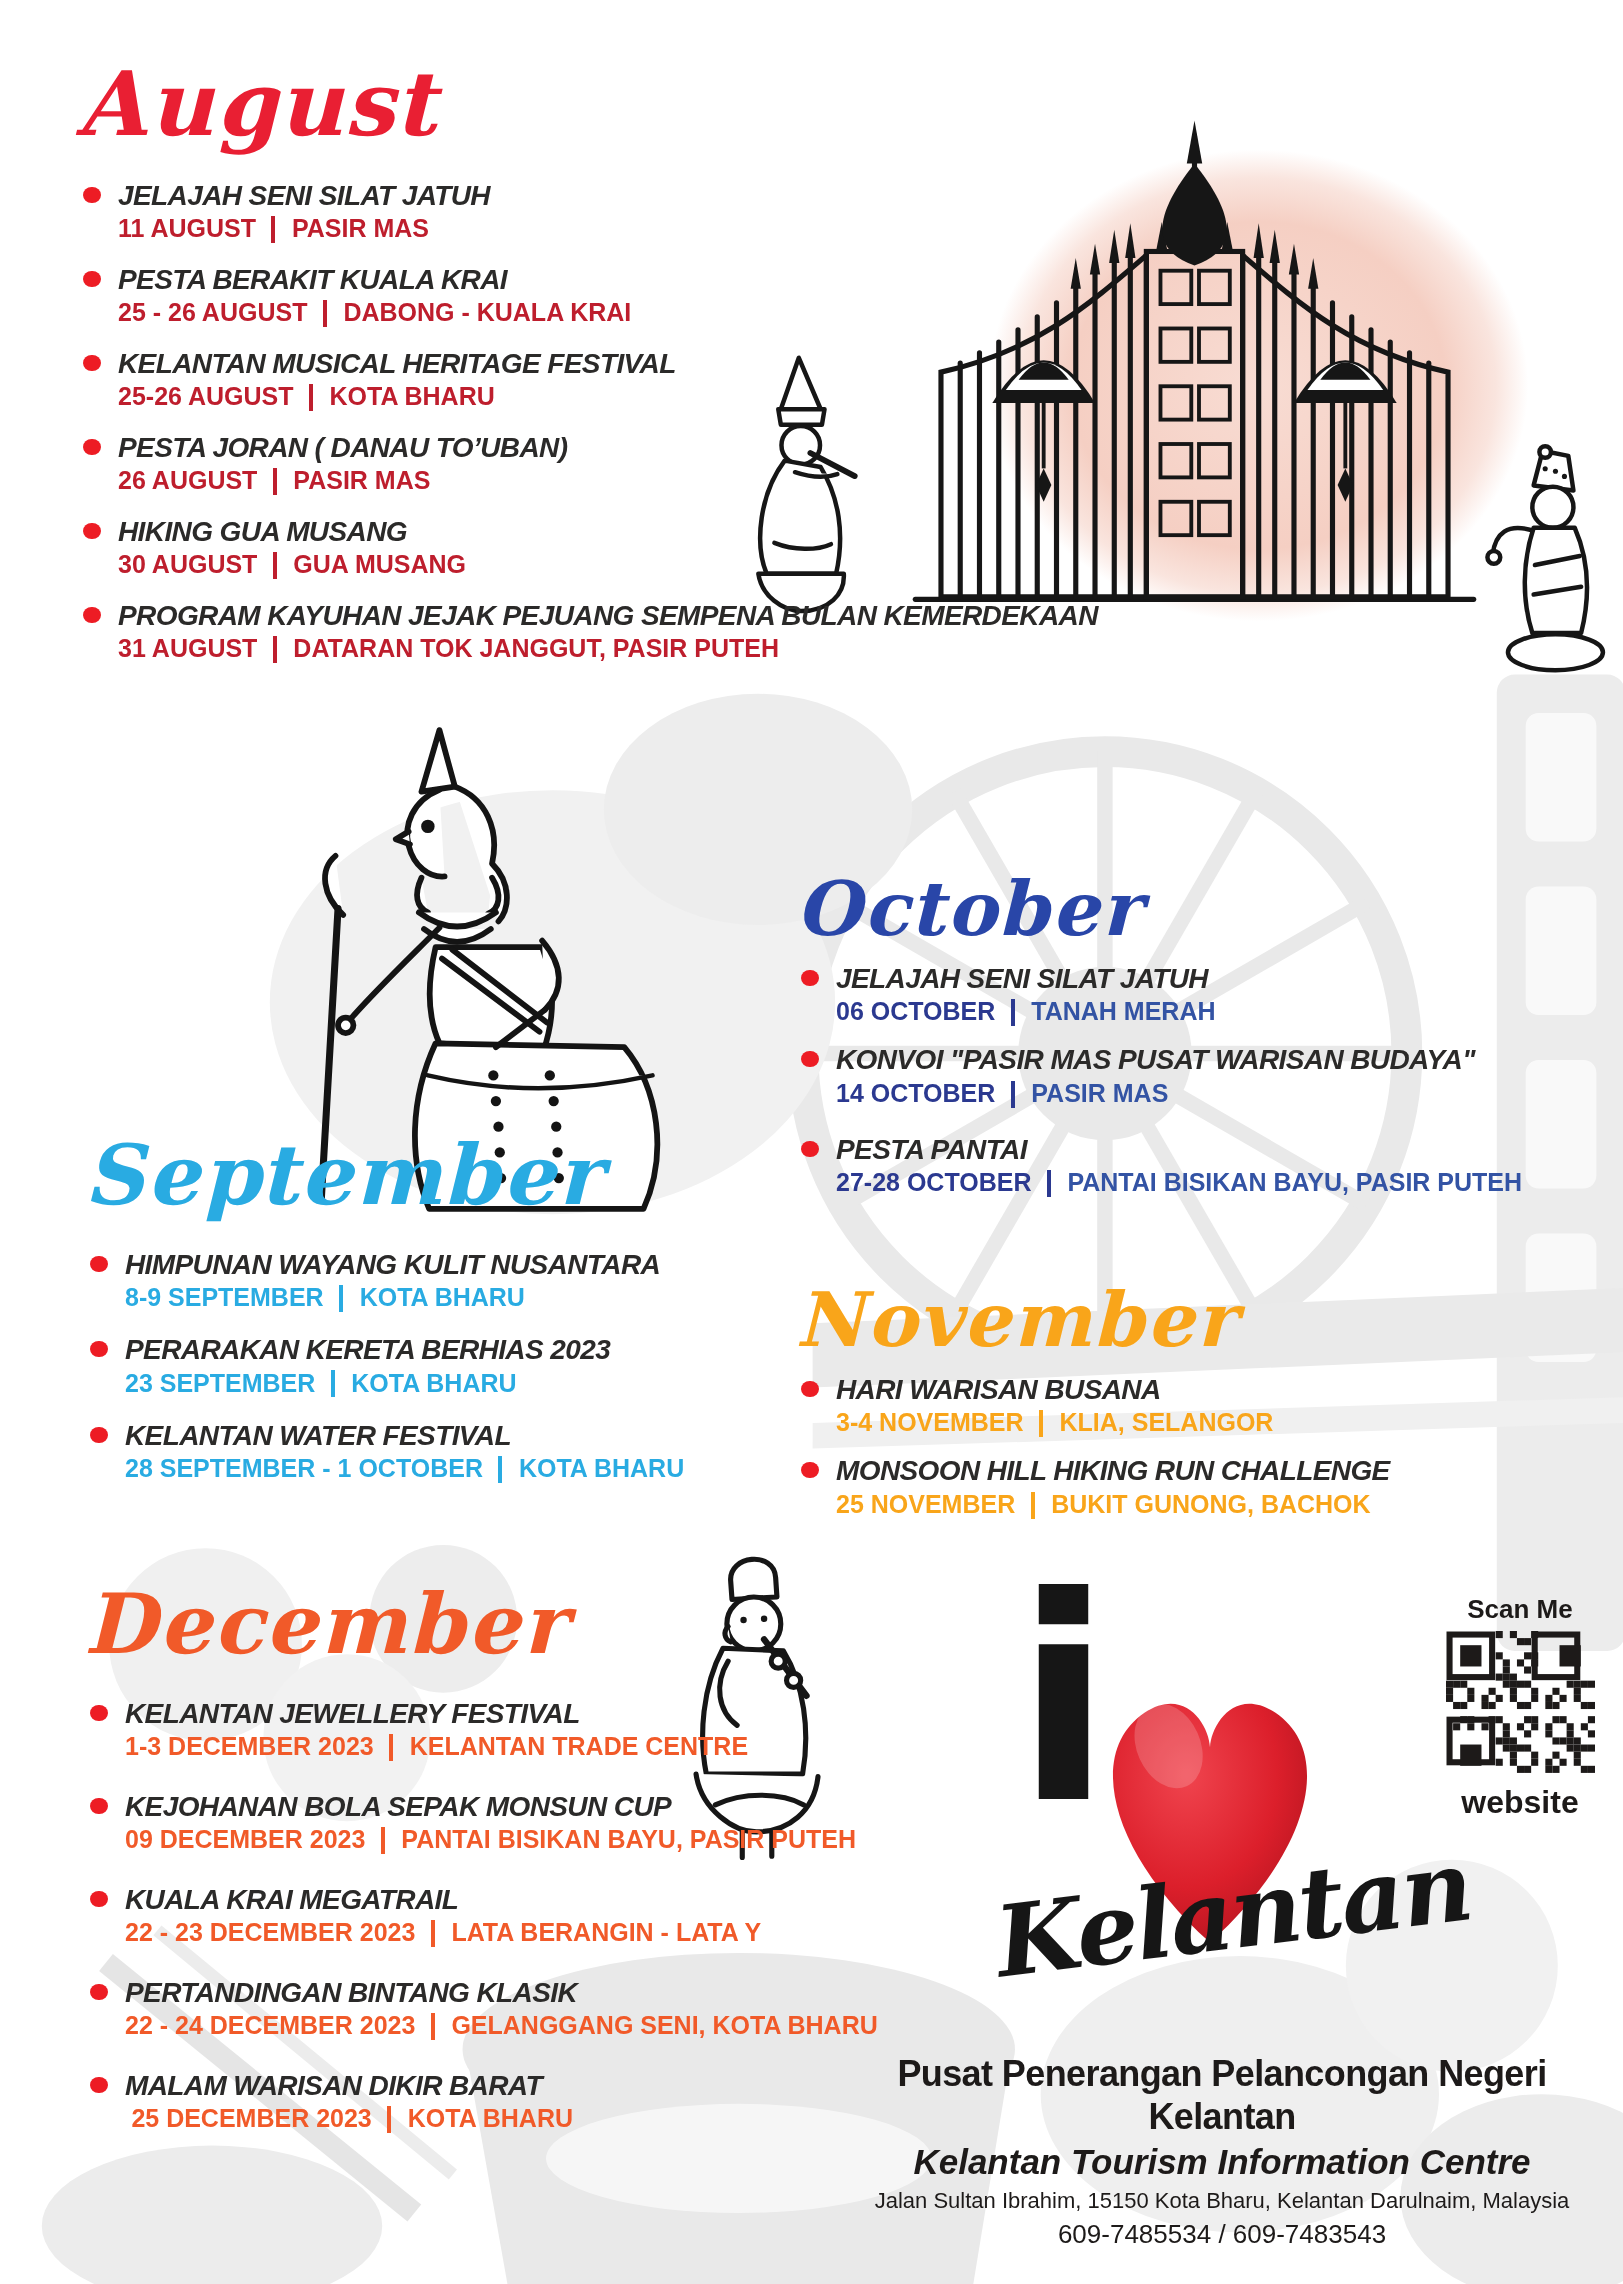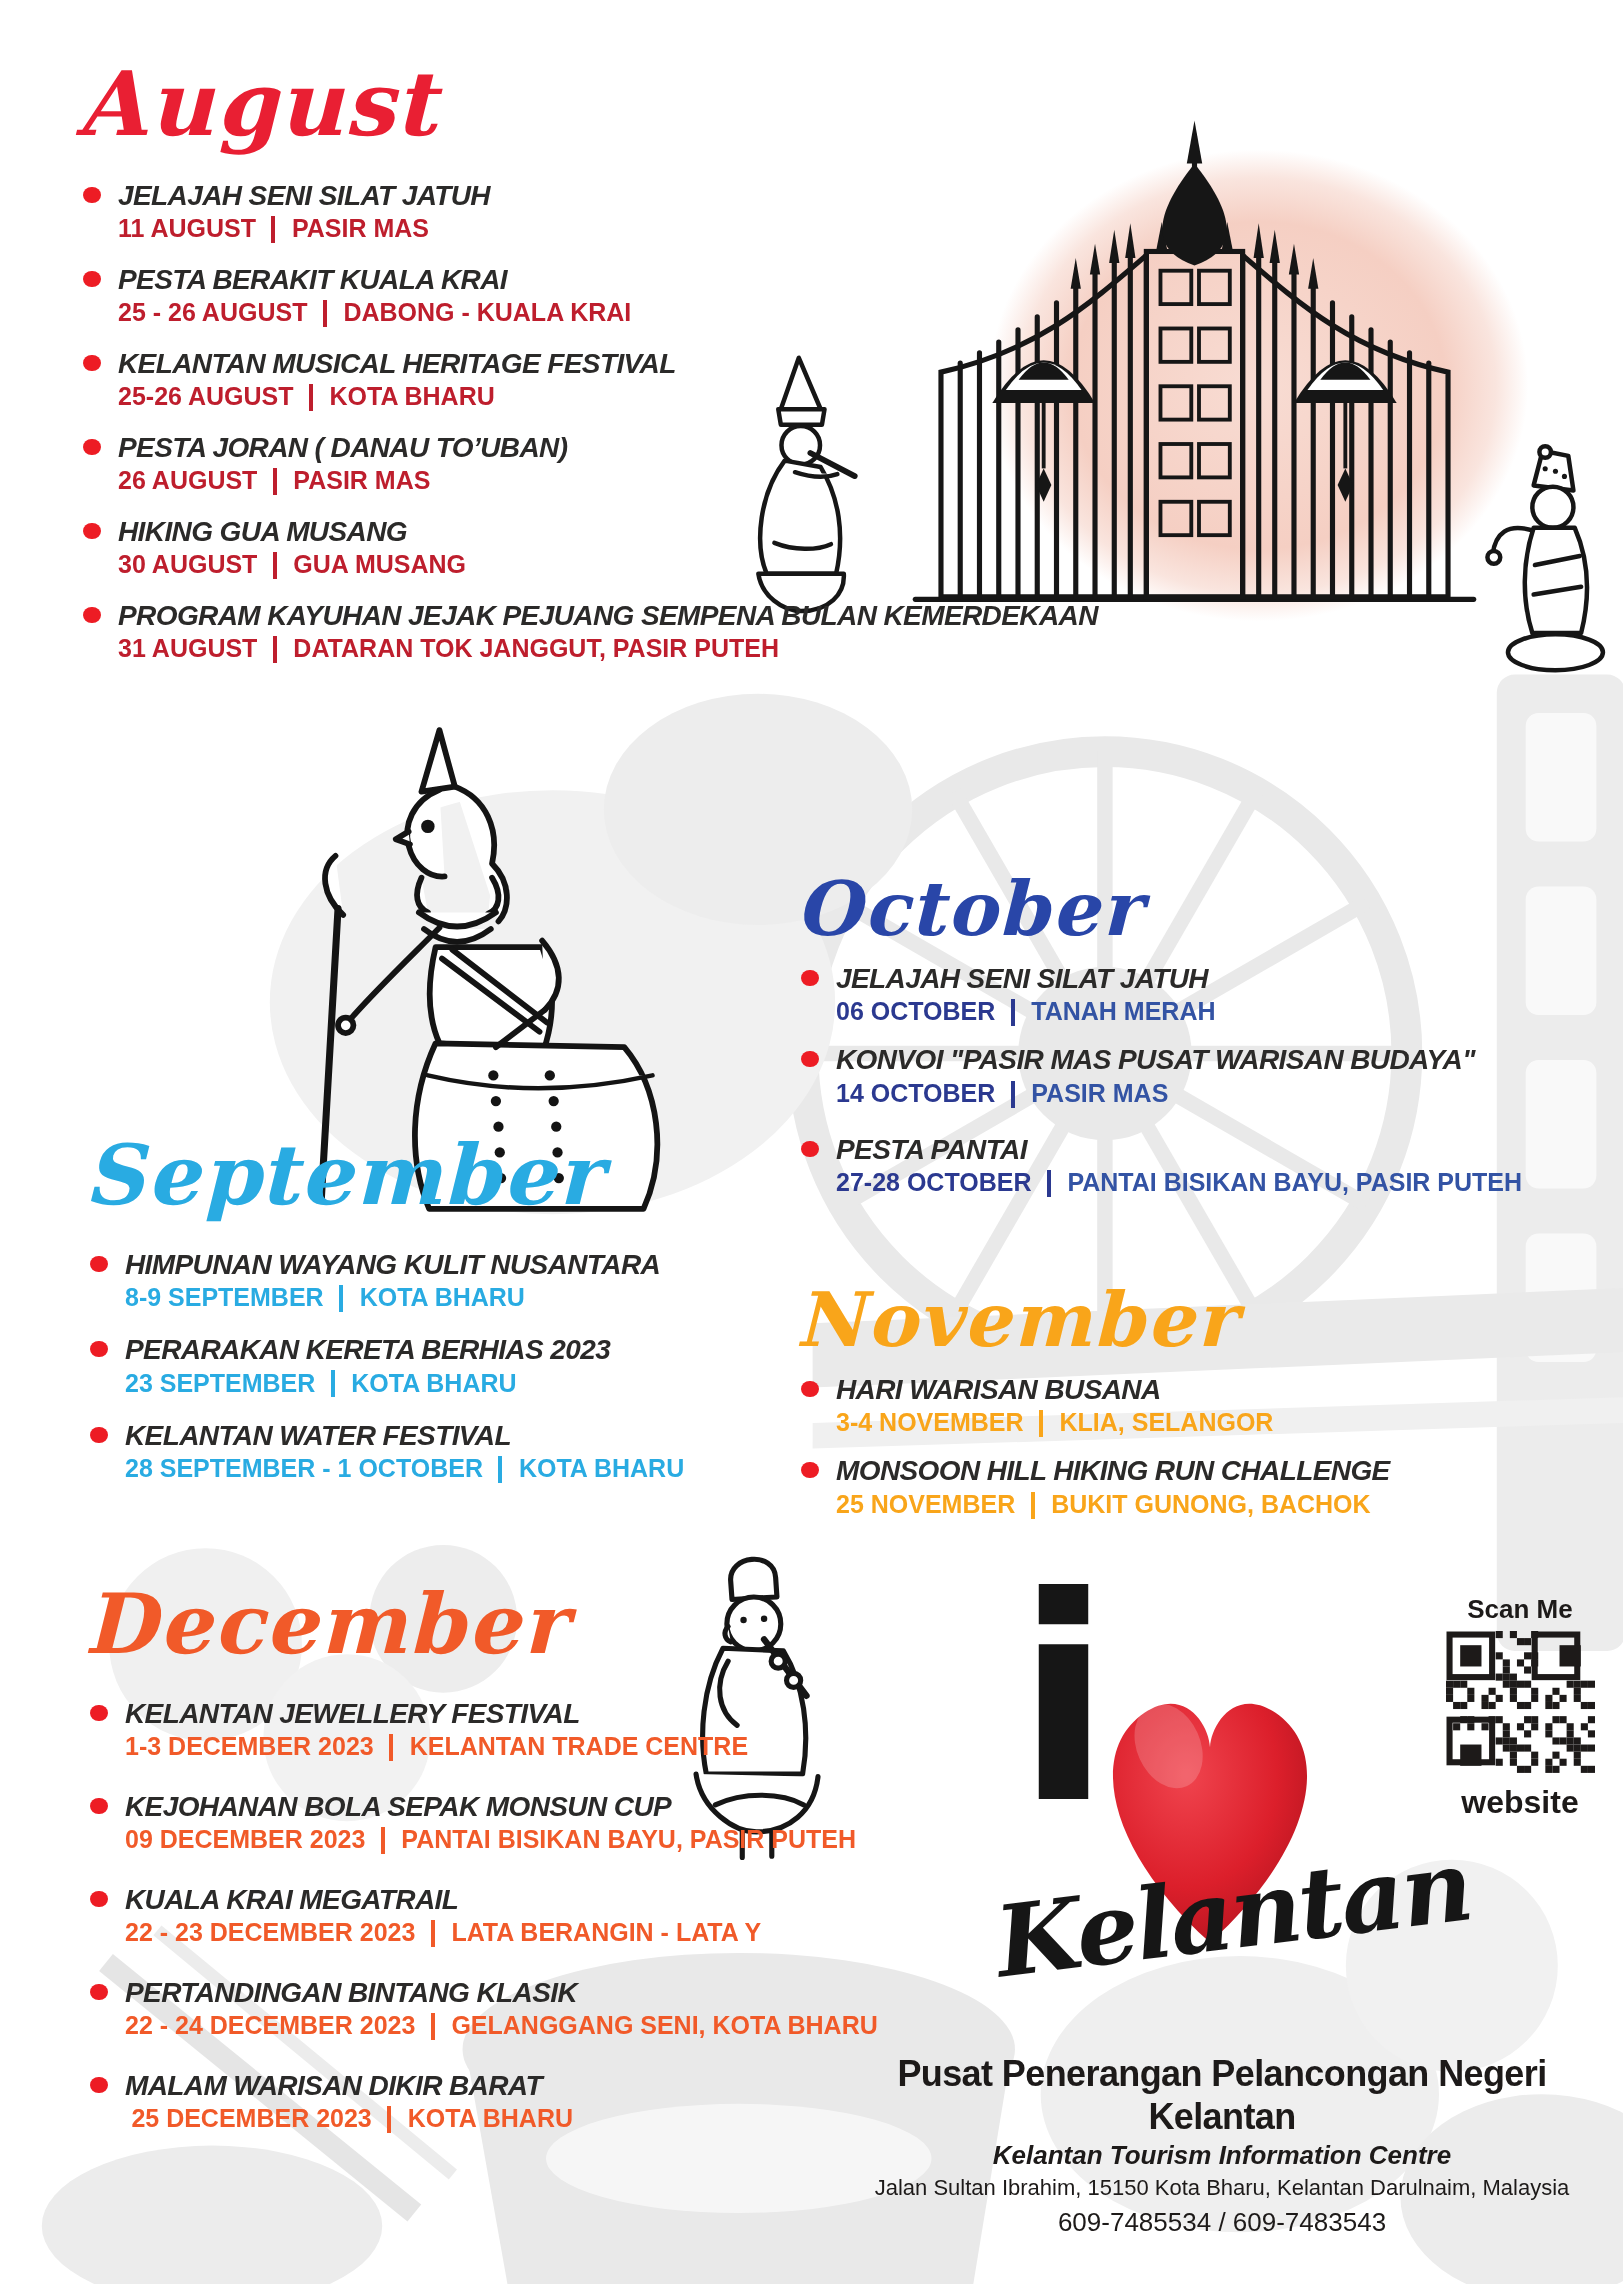--- a/index.html
+++ b/index.html
@@ -68,21 +68,21 @@
     font-family:"DejaVu Serif",serif;font-style:italic;font-weight:bold;font-size:98px;
     color:#161616;transform:rotate(-7deg);letter-spacing:-2.6px;white-space:nowrap;
   }
   
   .hashtags{
     position:absolute;left:841px;top:1953px;width:764px;z-index:3;text-align:center;
     font-weight:bold;font-style:italic;font-size:30px;line-height:1.5;color:#57291C;letter-spacing:-0.6px;
   }
   .footer{position:absolute;left:832px;top:2052px;width:780px;z-index:3;text-align:center;color:#1D1A19;}
   .f-org-my{font-size:36px;font-weight:bold;letter-spacing:-0.6px;line-height:1.2;}
-  .f-org-en{font-size:26px;font-weight:bold;font-style:italic;line-height:1.35;}
+  .f-org-en{font-size:35px;font-weight:bold;font-style:italic;line-height:1.35;}
   .f-address{font-size:22px;line-height:1.4;}
   .f-phones{font-size:26px;line-height:1.4;}
 </style>
 </head>
 <body>
 
 <div class="page">
 
   <svg class="wm" viewBox="0 0 2528 3556" aria-hidden="true">
 

